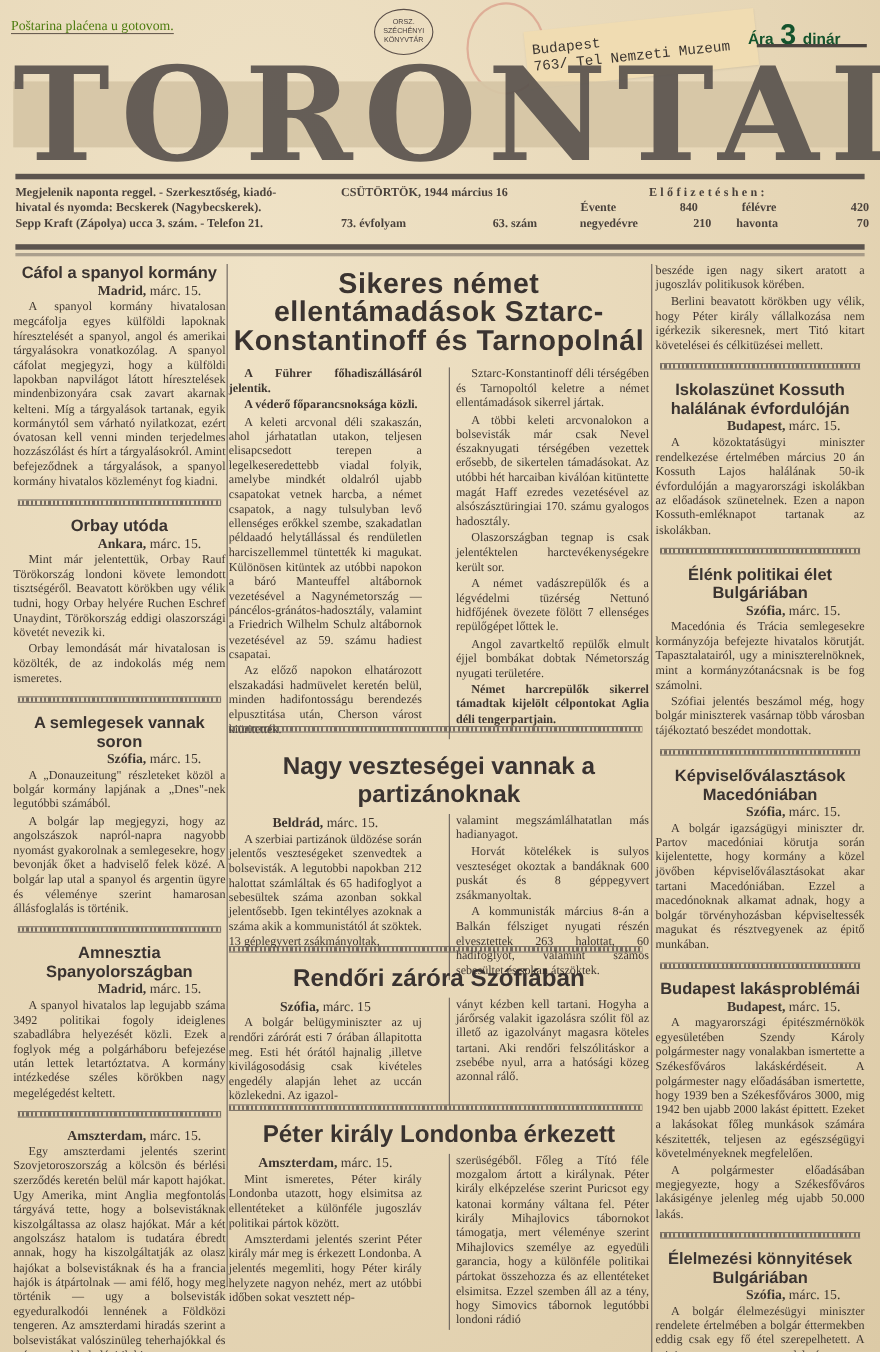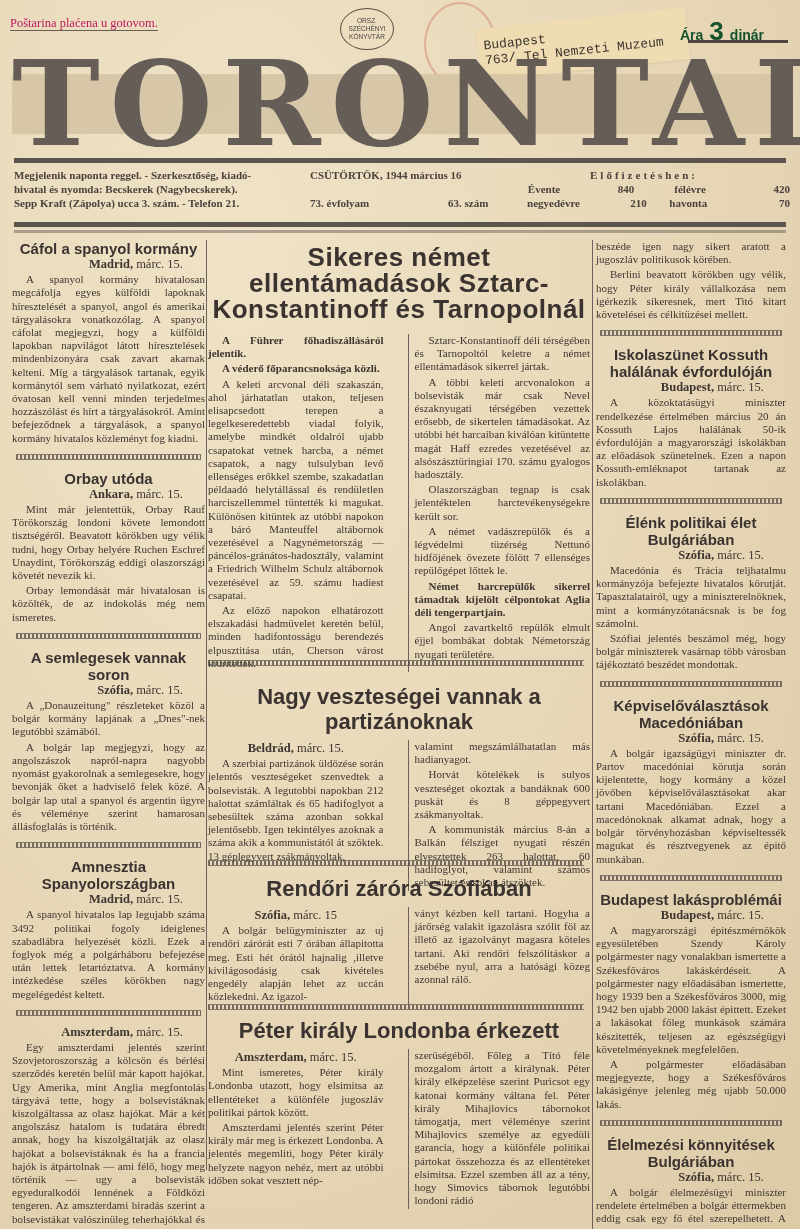--- a/index.html
+++ b/index.html
@@ -5,21 +5,21 @@
   * { box-sizing: border-box; margin: 0; padding: 0; }
   html, body { width: 800px; height: 1229px; overflow: hidden; }
   body {
     background: #eadcbf;
     background-image: radial-gradient(ellipse at 30% 20%, #efe2c6 0%, #e6d6b6 60%, #dccaa6 100%);
     color: #3e3630;
     font-family: "Liberation Serif", serif;
     position: relative;
   }
   .abs { position: absolute; }
-  .postal { left: 10px; top: 16px; font-size: 12.5px; color: #be185d; }
+  .postal { left: 10px; top: 16px; font-size: 12.5px; color: #4d7c0f; }
   .postal span { border-bottom: 1px solid #6a5e52; }
   .stamp-round {
     left: 340px; top: 8px; width: 54px; height: 42px; border: 1.5px solid #5a4e48; border-radius: 50%;
     font-family: "Liberation Sans", sans-serif; font-size: 6.5px; text-align: center; line-height: 8px; padding-top: 8px; color: #4b4240;
   }
   .stamp-red {
     left: 424px; top: 2px; width: 72px; height: 84px; border: 2px solid rgba(200,90,80,0.35); border-radius: 50%;
   }
   .label-tape {
     left: 478px; top: 18px; width: 210px; height: 52px; background: #f0dcb2; transform: rotate(-6deg);
@@ -165,22 +165,22 @@
       <p class="para lead-bold">A Führer főhadiszállásáról jelentik.</p>
       <p class="para lead-bold">A véderő főparancsnoksága közli.</p>
       <p class="para">A keleti arcvonal déli szakaszán, ahol járhatatlan utakon, teljesen elisapcsedott terepen a legelkeseredettebb viadal folyik, amelybe mindkét oldalról ujabb csapatokat vetnek harcba, a német csapatok, a nagy tulsulyban levő ellenséges erőkkel szembe, szakadatlan példaadó helytállással és rendületlen harciszellemmel tüntették ki magukat. Különösen kitüntek az utóbbi napokon a báró Manteuffel altábornok vezetésével a Nagynémetország — páncélos-gránátos-hadosztály, valamint a Friedrich Wilhelm Schulz altábornok vezetésével az 59. számu hadiest csapatai.</p>
       <p class="para">Az előző napokon elhatározott elszakadási hadmüvelet keretén belül, minden hadifontosságu berendezés elpusztitása után, Cherson várost kiüritették.</p>
     </div>
     <div>
       <p class="para">Sztarc-Konstantinoff déli térségében és Tarnopoltól keletre a német ellentámadások sikerrel jártak.</p>
       <p class="para">A többi keleti arcvonalokon a bolsevisták már csak Nevel északnyugati térségében vezettek erősebb, de sikertelen támadásokat. Az utóbbi hét harcaiban kiválóan kitüntette magát Haff ezredes vezetésével az alsószásztüringiai 170. számu gyalogos hadosztály.</p>
       <p class="para">Olaszországban tegnap is csak jelentéktelen harctevékenységekre került sor.</p>
       <p class="para">A német vadászrepülők és a légvédelmi tüzérség Nettunó hidfőjének övezete fölött 7 ellenséges repülőgépet lőttek le.</p>
+      <p class="para">Angol zavartkeltő repülők elmult éjjel bombákat dobtak Németország nyugati területére.</p>
       <p class="para lead-bold">Német harcrepülők sikerrel támadtak kijelölt célpontokat Aglia déli tengerpartjain.</p>
-      <p class="para">Angol zavartkeltő repülők elmult éjjel bombákat dobtak Németország nyugati területére.</p>
     </div>
   </div>
 </div>
 
 <div class="center-block divider" style="top:660px; height:6px; width:376px; margin:0;"></div>
 
 <div class="center-block" style="top:684px;">
   <div class="h-sans h-med" style="padding:0 40px;">Nagy veszteségei vannak a partizánoknak</div>
   <div class="two-col" style="margin-top:6px;">
     <div>
@@ -234,21 +234,21 @@
   <div>
     <div class="h-sans h-small">Iskolaszünet Kossuth halálának évfordulóján</div>
     <div class="dateline"><b>Budapest,</b> <span>márc. 15.</span></div>
     <p class="para">A közoktatásügyi miniszter rendelkezése értelmében március 20 án Kossuth Lajos halálának 50-ik évfordulóján a magyarországi iskolákban az előadások szünetelnek. Ezen a napon Kossuth-emléknapot tartanak az iskolákban.</p>
   </div>
   <div class="divider"></div>
 
   <div>
     <div class="h-sans h-small">Élénk politikai élet Bulgáriában</div>
     <div class="dateline"><b>Szófia,</b> <span>márc. 15.</span></div>
-    <p class="para">Macedónia és Trácia teljhatalmu kormányzója befejezte hivatalos körutját. Tapasztalatairól, ugy a miniszterelnöknek, mint a kormányzótanácsnak is be fog számolni.</p>
+    <p class="para">Macedónia és Trácia semlegesekre kormányzója befejezte hivatalos körutját. Tapasztalatairól, ugy a miniszterelnöknek, mint a kormányzótanácsnak is be fog számolni.</p>
     <p class="para">Szófiai jelentés beszámol még, hogy bolgár miniszterek vasárnap több városban tájékoztató beszédet mondottak.</p>
   </div>
   <div class="divider"></div>
 
   <div>
     <div class="h-sans h-small">Képviselőválasztások Macedóniában</div>
     <div class="dateline"><b>Szófia,</b> <span>márc. 15.</span></div>
     <p class="para">A bolgár igazságügyi miniszter dr. Partov macedóniai körutja során kijelentette, hogy kormány a közel jövőben képviselőválasztásokat akar tartani Macedóniában. Ezzel a macedónoknak alkamat adnak, hogy a bolgár törvényhozásban képviseltessék magukat és résztvegyenek az épitő munkában.</p>
   </div>
   <div class="divider"></div>

